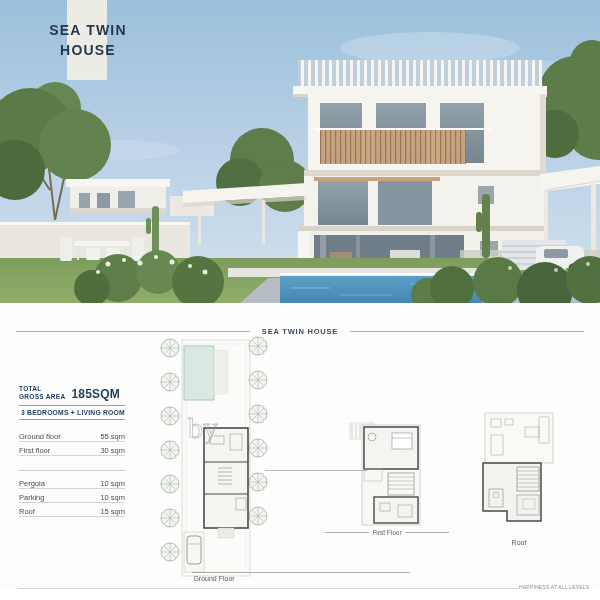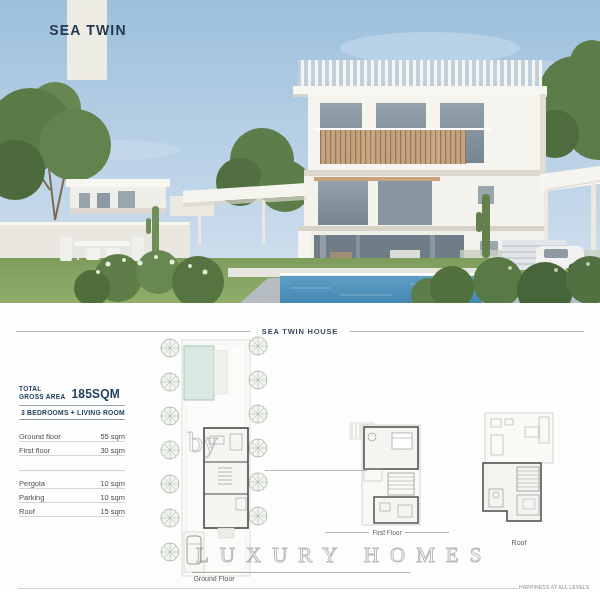--- a/index.html
+++ b/index.html
@@ -42,21 +42,21 @@
   .plan-label{position:absolute;font-size:7px;color:#555;text-align:center;}
   .label-line{position:absolute;height:1px;background:#8f8f8c;opacity:.7;}
   .connector{position:absolute;height:1px;background:#9a9a97;opacity:.7;}
   .midlabel{position:absolute;display:flex;align-items:center;gap:3px;}
   .midlabel .seg{flex:1;height:1px;background:#8f8f8c;opacity:.7;}
   .midlabel .txt{font-size:6.5px;color:#666;white-space:nowrap;}
 
   .watermark{position:absolute;font-family:"Liberation Serif",serif;white-space:nowrap;
              color:rgba(255,255,255,.12);-webkit-text-stroke:1px rgba(115,120,125,.5);
              pointer-events:none;z-index:5;}
-  .wm-by{left:188px;top:122px;font-size:30px;-webkit-text-stroke:.8px rgba(115,120,125,.45);}
+  .wm-by{left:188px;top:108px;font-size:30px;-webkit-text-stroke:.8px rgba(115,120,125,.45);}
   .wm-main{left:168px;top:142px;font-size:57px;letter-spacing:2px;}
   .wm-sub{left:196px;top:240px;font-size:21px;letter-spacing:11px;}
 
   .footer-rule{position:absolute;top:285px;left:18px;width:500px;height:1px;
                background:#cdd2d6;}
   .tagline{position:absolute;top:281px;left:519px;font-size:5px;color:#8a9096;
            letter-spacing:.2px;white-space:nowrap;}
 </style>
 </head>
 <body>
@@ -244,20 +244,21 @@
             <circle cx="510" cy="268" r="2"></circle>
           <circle cx="556" cy="270" r="2"></circle>
             <circle cx="588" cy="264" r="2"></circle>
         </g>
       </g>
     </svg>
 
     <div class="hero-stripe"></div>
     <div class="hero-title">
       <div>SEA TWIN</div>
+      <div>HOUSE</div>
     </div>
   </div>
 
   <div class="bottom">
 
     <div class="section-heading">
       <div class="rule"></div>
       <div class="section-title">SEA TWIN HOUSE</div>
       <div class="rule"></div>
     </div>
@@ -377,19 +378,18 @@
     <div class="midlabel" style="top:226px;left:325px;width:124px;">
       <div class="seg"></div>
       <div class="txt">First Floor</div>
       <div class="seg"></div>
     </div>
 
     <div class="plan-label" style="left:158px;top:272px;width:112px;">Ground Floor</div>
     <div class="plan-label" style="left:477px;top:236px;width:84px;">Roof</div>
 
     <div class="watermark wm-by">by</div>
-    <div class="watermark wm-sub">LUXURY HOMES</div>
 
     <div class="footer-rule"></div>
     <div class="tagline">HAPPINESS AT ALL LEVELS</div>
   </div>
 
 </div>
 
 </body></html>

